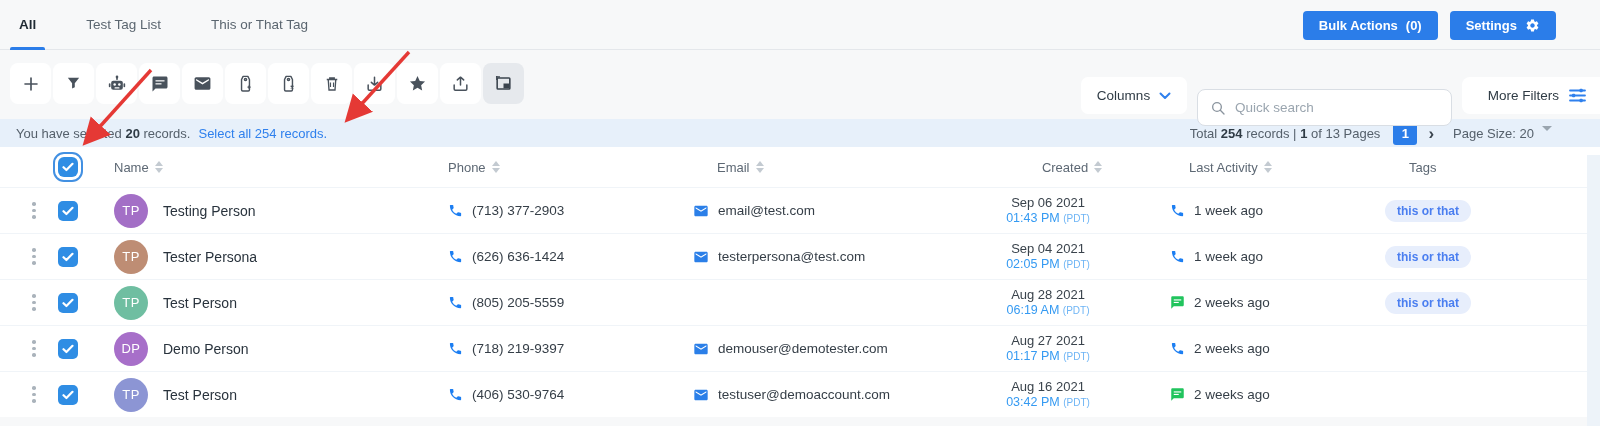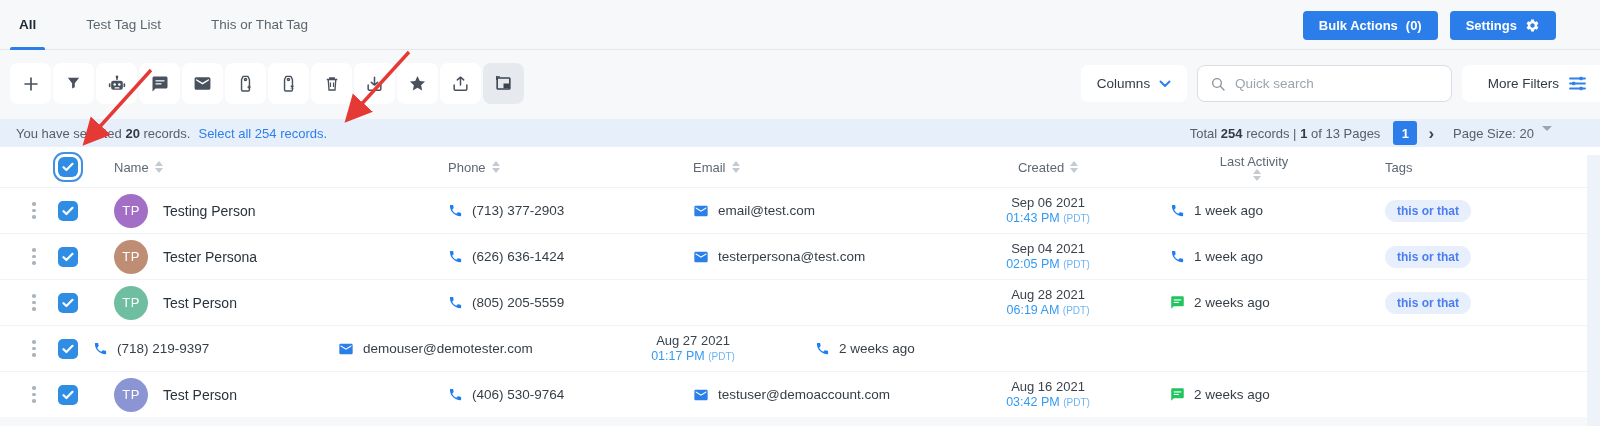--- a/index.html
+++ b/index.html
@@ -25,21 +25,21 @@
   .toolbar { margin-top:13px; padding:0 10px; display:flex; position:relative; height:41px;}
   .iconbtn { width:41px; height:41px; background:#fff; border:none; border-radius:8px;
          margin-right:2px; display:flex; align-items:center; justify-content:center;
          color:#49525c; cursor:pointer; }
   .iconbtn.active { background:#e6e9ed; }
   .toolbar-right { position:absolute; right:-12px; top:2px; display:flex; gap:10px; align-items:center;}
   .columns-btn { background:#fff; border:none; border-radius:7px; height:37px; width:106px;
          font-size:13.5px; color:#2f3b45; display:flex; align-items:center; justify-content:center;
          gap:9px; cursor:pointer; font-family:"Liberation Sans",sans-serif;}
   .search-box { background:#fff; border:1px solid #d9dee4; border-radius:8px; height:37px;
-         width:255px; display:flex; align-items:center; padding:0 12px; gap:9px; }
+         width:255px; display:flex; align-items:center; padding:0 12px; gap:9px;margin-top:24px; }
   .search-box input { border:none; outline:none; font-size:13.5px; width:180px;
          color:#2f3b45; font-family:"Liberation Sans",sans-serif; background:transparent;}
   .search-box input::placeholder { color:#9aa5af; }
   .morefilters-btn { background:#fff; border:none; border-radius:8px; height:37px; width:150px;
          font-size:13.5px; color:#2f3b45; display:flex; align-items:center; justify-content:center;
          gap:10px; cursor:pointer; font-family:"Liberation Sans",sans-serif;}
   
   .banner { margin-top:15px; height:28px; background:#e7f0fa; display:flex;
          align-items:center; padding:0 48px 0 16px; font-size:13px; color:#55606b; }
   .banner b { color:#2f3b45; }
@@ -291,35 +291,35 @@
           <i class="tri-dn"></i>
         </span>
     </div>
     <div class="c-phone" style="gap:0;">
       <span>Phone</span>
       <span class="sortwrap">
           <i class="tri-up"></i>
           <i class="tri-dn"></i>
         </span>
     </div>
-    <div class="c-email" style="gap:0;">
+    <div class="c-email" style="gap:0;margin-left:24px;">
       <span>Email</span>
       <span class="sortwrap">
           <i class="tri-up"></i>
           <i class="tri-dn"></i>
         </span>
     </div>
     <div class="c-created" style="display:flex;align-items:center;justify-content:center;">
       <span>Created</span>
       <span class="sortwrap">
           <i class="tri-up"></i>
           <i class="tri-dn"></i>
         </span>
     </div>
-    <div class="c-activity" style="gap:0;padding-left:52px;flex-direction:column;">
+    <div class="c-activity" style="gap:0;padding-left:52px;">
       <span>Last Activity</span>
       <span class="sortwrap">
           <i class="tri-up"></i>
           <i class="tri-dn"></i>
         </span>
     </div>
     <div class="c-tags">
       <span>Tags</span>
     </div>
   </div>
@@ -499,20 +499,26 @@
           <i></i>
         </span>
       </div>
     <div class="c-check">
         <span class="checkbox">
           <svg class="ic" width="12" height="10" viewBox="0 0 12 10" fill="none" stroke="#fff" stroke-width="2.2" stroke-linecap="round" stroke-linejoin="round">
             <path d="M1.5 5.2 4.4 8 10.5 1.8"></path>
           </svg>
         </span>
       </div>
+    <div class="c-name">
+      <span class="avatar" style="background: rgb(167, 111, 201);">
+          <span>DP</span>
+        </span>
+      <span class="nm">Demo Person</span>
+    </div>
     <div class="c-phone">
       <span>
           <svg class="ic" width="15" height="15" viewBox="0 0 24 24" fill="#1c7ef2">
             <path d="M6.62 10.79c1.44 2.83 3.76 5.14 6.59 6.59l2.2-2.2c.27-.27.67-.36 1.02-.24 1.12.37 2.33.57 3.57.57.55 0 1 .45 1 1V20c0 .55-.45 1-1 1-9.39 0-17-7.61-17-17 0-.55.45-1 1-1h3.5c.55 0 1 .45 1 1 0 1.25.2 2.45.57 3.57.11.35.03.74-.25 1.02l-2.2 2.2z"></path>
           </svg>
         </span>
       <span class="cell-txt">(718) 219-9397</span>
     </div>
     <div class="c-email">
       <span>

